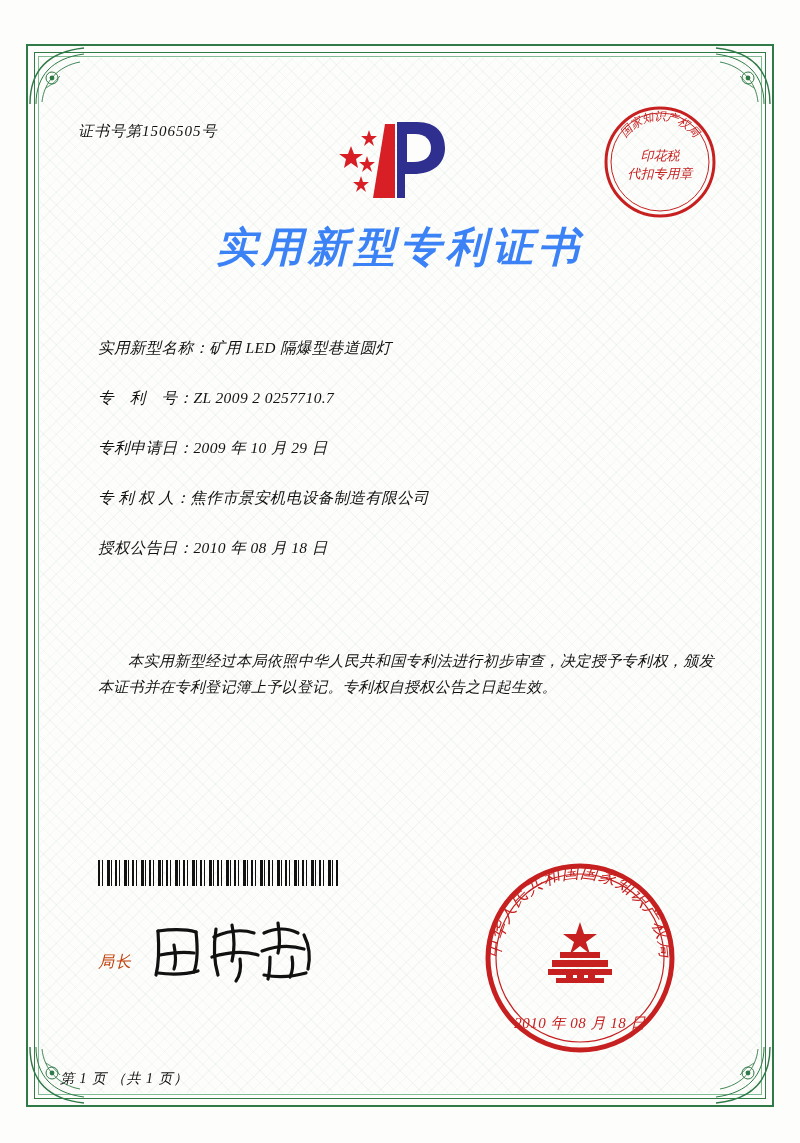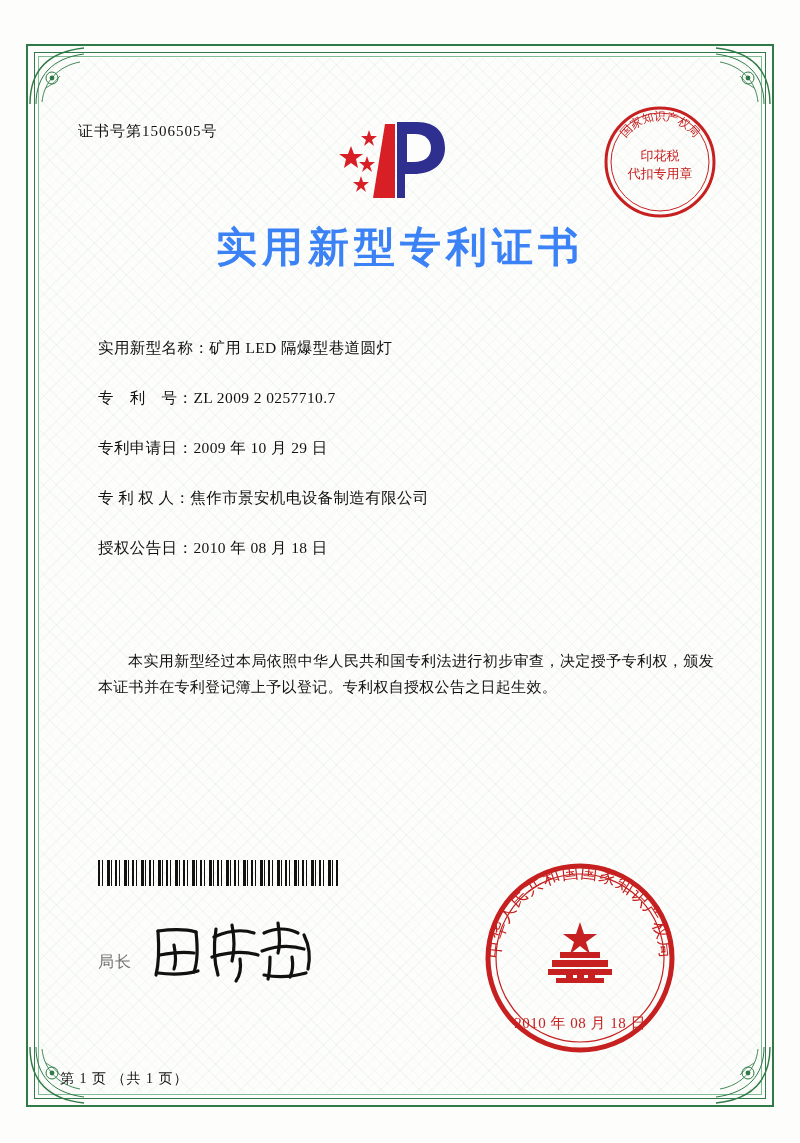--- a/index.html
+++ b/index.html
@@ -68,20 +68,21 @@
     pointer-events: none;
   }
 
   
   .content {
     position: absolute;
     left: 60px;
     top: 70px;
     right: 60px;
     bottom: 60px;
+    font-style: italic;
   }
   .cert-no {
     position: absolute;
     left: 18px;
     top: 52px;
     font-size: 15px;
     letter-spacing: 1px;
     color: #111;
     white-space: nowrap;
   }
@@ -171,21 +172,21 @@
   
   .sig-row {
     position: absolute;
     left: 38px;
     top: 845px;
     display: flex;
     align-items: flex-end;
   }
   .sig-label {
     font-size: 16px;
-    color: #737373;
+    color: #c2410c;
     margin-right: 12px;
     padding-bottom: 14px;
     letter-spacing: 1px;
     text-align: center;
   }
   .signature {
     width: 190px;
     height: 72px;
   }
   .signature svg { width:100%; height:100%; display:block; }

